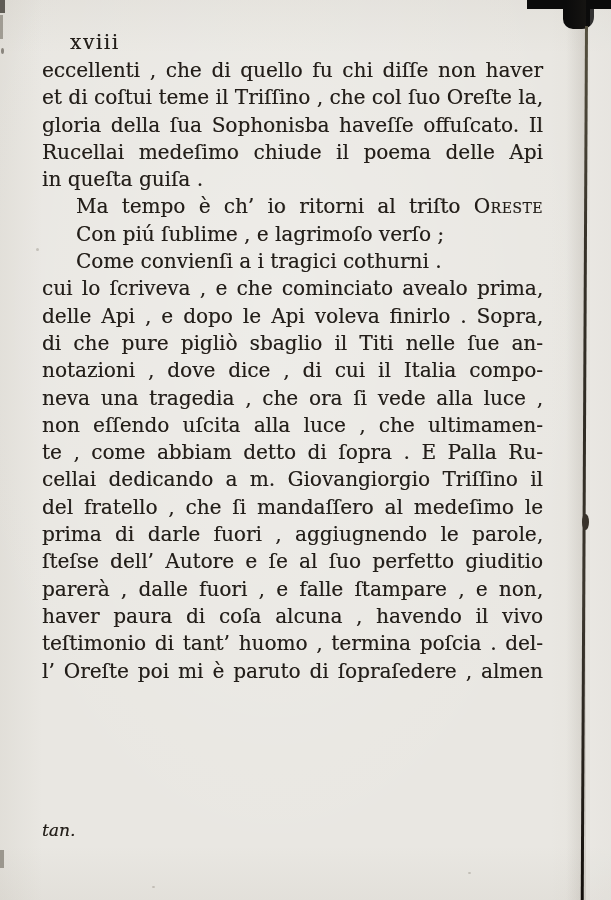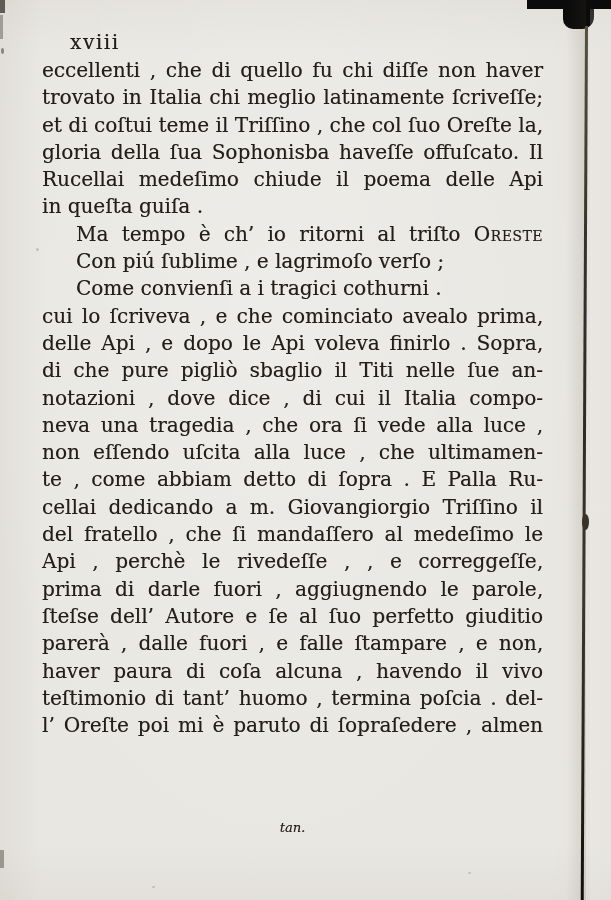--- a/index.html
+++ b/index.html
@@ -29,21 +29,21 @@
   .line{white-space:nowrap;}
   .line.just{white-space:normal;text-align:justify;text-align-last:justify;}
   .line.verse{padding-left:34px;}
   .line.verse.just{padding-left:34px;}
   .line.para{text-indent:33px;}
   .s-italic{}
   .s-roman{font-style:normal;}
   .s-smallcaps{font-style:normal;font-variant:small-caps;letter-spacing:0.5px;}
   .catchword{
     position:absolute;left:42px;top:820px;width:501px;
-    font-size:13px;font-style:italic;text-align:center;padding-right:24px;
+    font-size:17px;font-style:italic;text-align:left;padding-right:24px;
     text-shadow:0.3px 0.2px 0 rgba(33,28,24,0.5);
   }
   
   .corner-bar{position:absolute;left:527px;top:0;width:84px;height:9px;background:var(--corner,#0b0b0b);}
   .corner-stem{position:absolute;left:563px;top:0;width:31px;height:29px;background:var(--corner,#0b0b0b);border-radius:0 0 12px 10px;}
   .binding-line{
     position:absolute;left:585px;top:26px;width:3px;height:874px;
     transform:rotate(0.28deg);transform-origin:top left;
     background:linear-gradient(to bottom,#55503f 0%, #363128 25%, #2e2a22 45%, #3c372e 65%, #25201a 85%, #120e0a 100%);
   }
@@ -63,38 +63,36 @@
 </style>
 </head>
 <body>
 
 <div class="page">
 
   <div class="pagenum">xviii</div>
 
   <div class="text-block">
       <div class="line just"><span class="s-italic">eccellenti , che di quello fu chi diſſe non haver</span></div>
-      <div class="line just"><span class="s-italic">trovato in Italia chi meglio latinamente ſcriveſſe;</span></div>
       <div class="line just"><span class="s-italic">et di coſtui teme il </span><span class="s-roman">Triſſino</span><span class="s-italic"> , che col ſuo </span><span class="s-roman">Oreſte</span><span class="s-italic"> la‚</span></div>
       <div class="line just"><span class="s-italic">gloria della ſua </span><span class="s-roman">Sophonisba</span><span class="s-italic"> haveſſe offuſcato.</span><span class="s-roman"> Il</span></div>
       <div class="line just"><span class="s-italic">Rucellai</span><span class="s-roman"> medeſimo chiude il poema delle </span><span class="s-italic">Api</span></div>
       <div class="line"><span class="s-roman">in queſta guiſa .</span></div>
       <div class="line verse just"><span class="s-italic">Ma tempo è ch’ io ritorni al triſto </span><span class="s-smallcaps">Oreste</span></div>
       <div class="line verse"><span class="s-italic">Con piú ſublime , e lagrimoſo verſo ;</span></div>
       <div class="line verse"><span class="s-italic">Come convienſi a i tragici cothurni .</span></div>
       <div class="line just"><span class="s-roman">cui lo ſcriveva , e che cominciato avealo prima‚</span></div>
       <div class="line just"><span class="s-roman">delle </span><span class="s-italic">Api</span><span class="s-roman"> , e dopo le </span><span class="s-italic">Api</span><span class="s-roman"> voleva finirlo . Sopra‚</span></div>
       <div class="line just"><span class="s-roman">di che pure pigliò sbaglio il </span><span class="s-italic">Titi</span><span class="s-roman"> nelle ſue an-</span></div>
       <div class="line just"><span class="s-roman">notazioni , dove dice , </span><span class="s-italic">di cui il Italia compo-</span></div>
       <div class="line just"><span class="s-italic">neva una tragedia , che ora ſi vede alla luce ,</span></div>
       <div class="line just"><span class="s-roman">non eſſendo uſcita alla luce , che ultimamen-</span></div>
       <div class="line just"><span class="s-roman">te , come abbiam detto di ſopra . E </span><span class="s-italic">Palla Ru-</span></div>
       <div class="line just"><span class="s-italic">cellai</span><span class="s-roman"> dedicando a m. </span><span class="s-italic">Giovangiorgio Triſſino</span><span class="s-roman"> il</span></div>
       <div class="line just"><span class="s-roman">del fratello , che ſi mandaſſero al medeſimo le</span></div>
-      <div class="line just"><span class="s-italic">Api</span><span class="s-roman"> , perchè le rivedeſſe , , e correggeſſe‚</span></div>
       <div class="line just"><span class="s-roman">prima di darle fuori , aggiugnendo le parole‚</span></div>
       <div class="line just"><span class="s-roman">ſteſse dell’ Autore </span><span class="s-italic">e ſe al ſuo perfetto giuditio</span></div>
       <div class="line just"><span class="s-italic">parerà , dalle fuori , e falle ſtampare , e non‚</span></div>
       <div class="line just"><span class="s-italic">haver paura di coſa alcuna , havendo il vivo</span></div>
       <div class="line just"><span class="s-italic">teſtimonio di tant’ huomo , </span><span class="s-roman">termina poſcia . </span><span class="s-italic">del-</span></div>
       <div class="line just"><span class="s-italic">l’ Oreſte poi mi è paruto di ſopraſedere , almen</span></div>
     </div>
 
   <div class="catchword">tan.</div>
 

